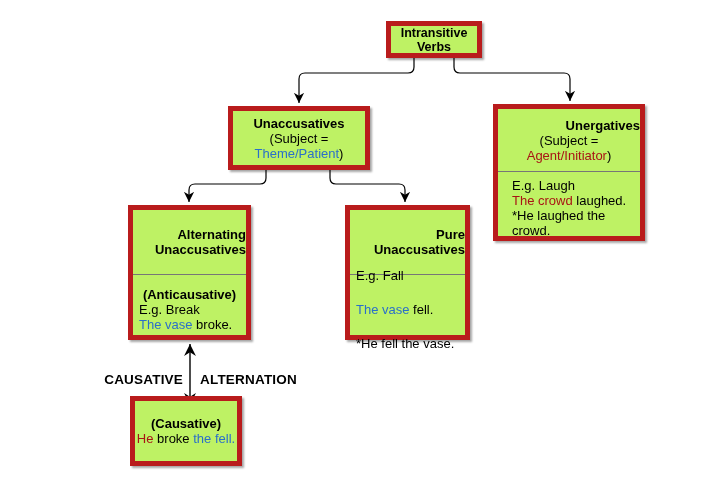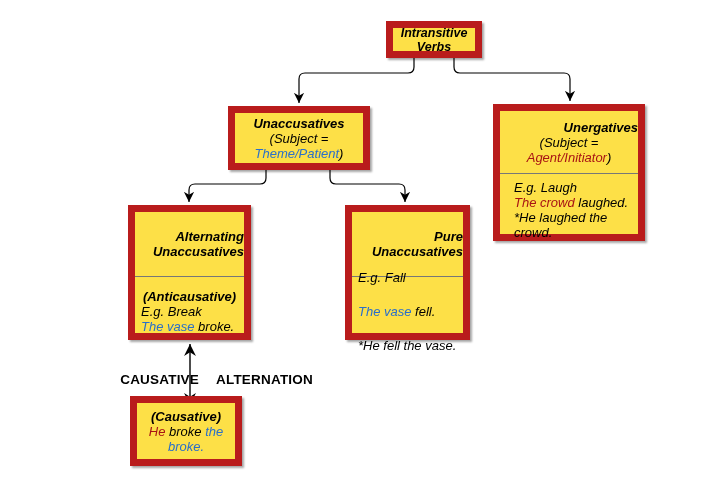--- a/index.html
+++ b/index.html
@@ -14,26 +14,25 @@
   }
   svg.connectors {
     position: absolute;
     left: 0; top: 0;
     width: 705px; height: 498px;
     pointer-events: none;
   }
   .node {
     position: absolute;
     box-sizing: border-box;
-    background: #fde047;
-    border: 7px solid #b91c1c;
+    background: #bef264;
+    border: 5px solid #b91c1c;
     box-shadow: 2px 2px 2px rgba(0,0,0,0.35);
     font-size: 13px;
     line-height: 15px;
-    font-style: italic;
   }
   .center-col {
     display: flex;
     flex-direction: column;
     justify-content: center;
     align-items: center;
     text-align: center;
   }
   .node .header {
     display: flex;
@@ -55,21 +54,20 @@
   .bold { font-weight: bold; }
   .blue { color: #2a6fc9; }
   .red  { color: #a81414; }
   .alt-label {
     position: absolute;
     top: 372px;
     font-weight: bold;
     font-size: 13.5px;
     line-height: 16px;
     letter-spacing: 0.2px;
-    margin-left: 16px;
   }
   #label-causative { left: 0; width: 183px; text-align: right; }
   #label-alternation { left: 200px; }
 
   
   #node-root          { left: 386px; top: 21px;  width: 96px;  height: 37px; font-size: 12.5px; line-height: 14px; }
   #node-unaccusatives { left: 228px; top: 106px; width: 142px; height: 64px; }
   #node-unergatives   { left: 493px; top: 104px; width: 152px; height: 137px; }
   #node-unergatives .header { height: 63px; }
   #node-unergatives .body   { height: 72px; margin-left: 8px; }
@@ -141,19 +139,19 @@
     </div>
     <div class="body">
       <div>E.g. Fall</div>
       <div><span class="blue">The vase</span><span> fell.</span></div>
       <div>*He fell the vase.</div>
     </div>
   </div>
 
   <div class="node center-col" id="node-causative">
     <div class="bold">(Causative)</div>
-    <div><span class="red">He</span><span> broke </span><span class="blue">the broke.</span></div>
+    <div><span class="red">He</span><span> broke </span><span class="blue">the fell.</span></div>
   </div>
 
   <div class="alt-label" id="label-causative">CAUSATIVE</div>
   <div class="alt-label" id="label-alternation">ALTERNATION</div>
 
 </div>
 
 </body></html>

